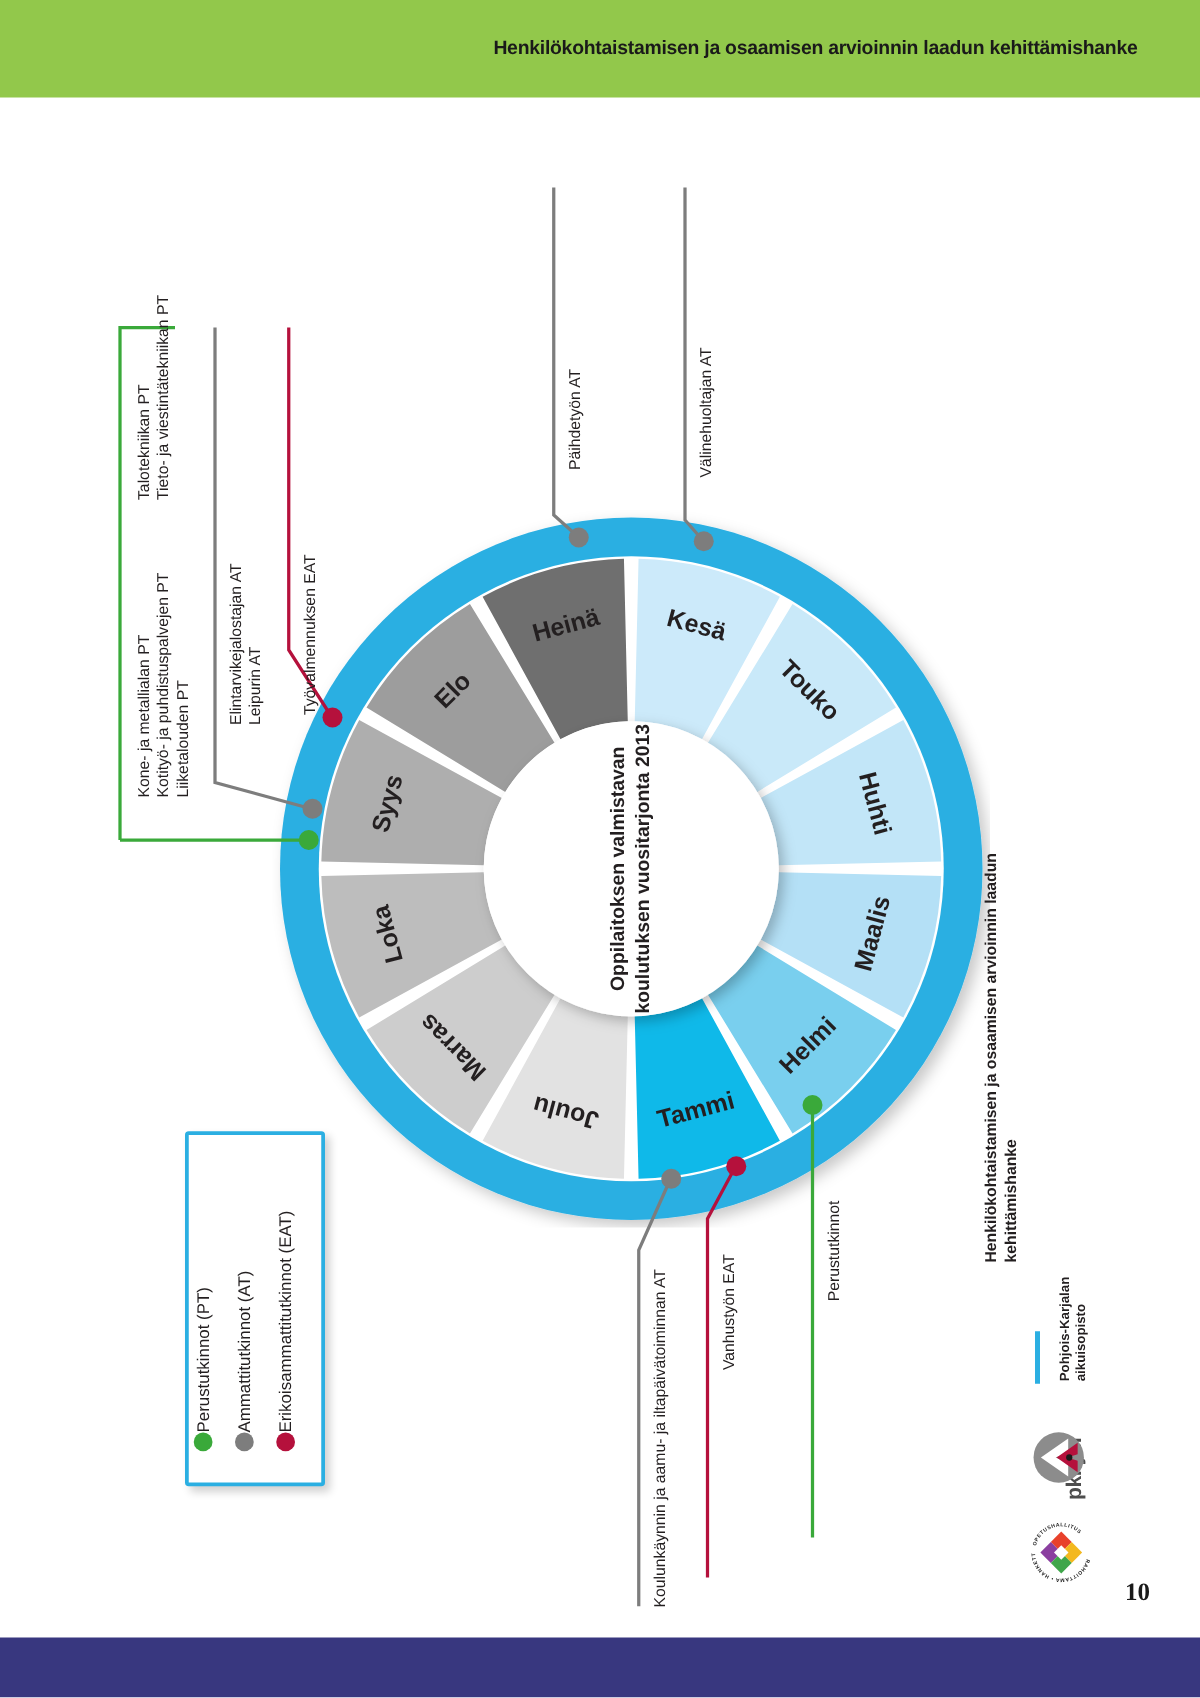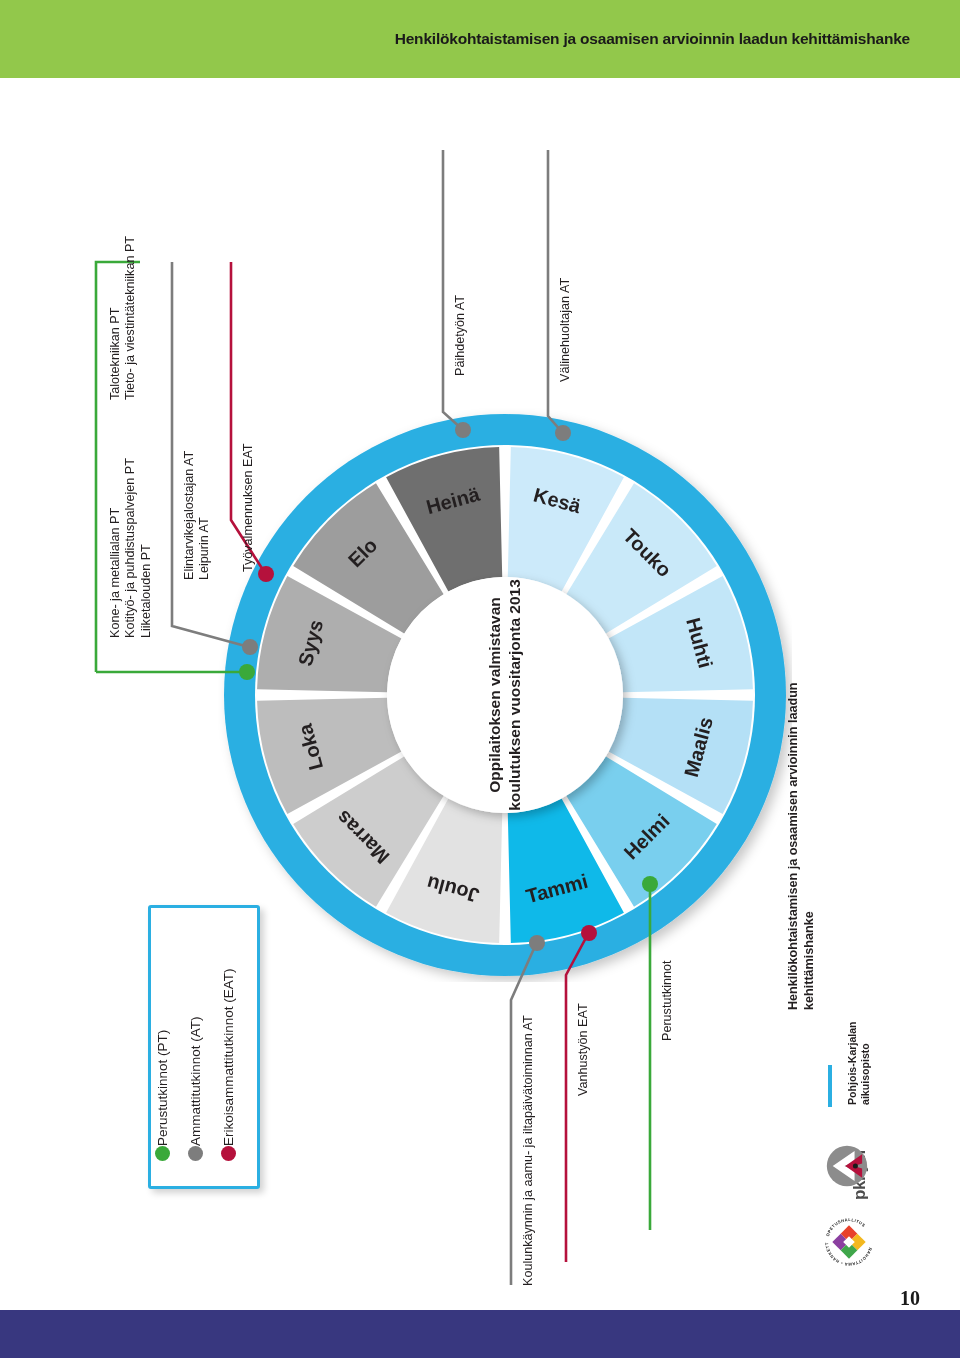--- a/index.html
+++ b/index.html
@@ -19,21 +19,21 @@
     display:flex;align-items:center;justify-content:flex-end;
     font-size:15.5px;font-weight:bold;letter-spacing:-0.2px;color:#1a1a1a;
     white-space:nowrap;
   }
   
   #footer-band{
     position:absolute;left:0;bottom:0;width:960px;height:48px;
     background:#38377f;
   }
   #page-number{
-    position:absolute;right:40px;bottom:48px;
+    position:absolute;right:40px;bottom:72px;
     font-family:"Liberation Serif", serif;
     font-size:20px;font-weight:bold;color:#1a1a1a;
   }
 
   
   #legend-box{
     position:absolute;left:148px;top:905px;width:106px;height:278px;
     border:3px solid #2bafe2;background:#fff;border-radius:3px;
     box-shadow:4px 4px 7px rgba(0,0,0,.18);
   }

